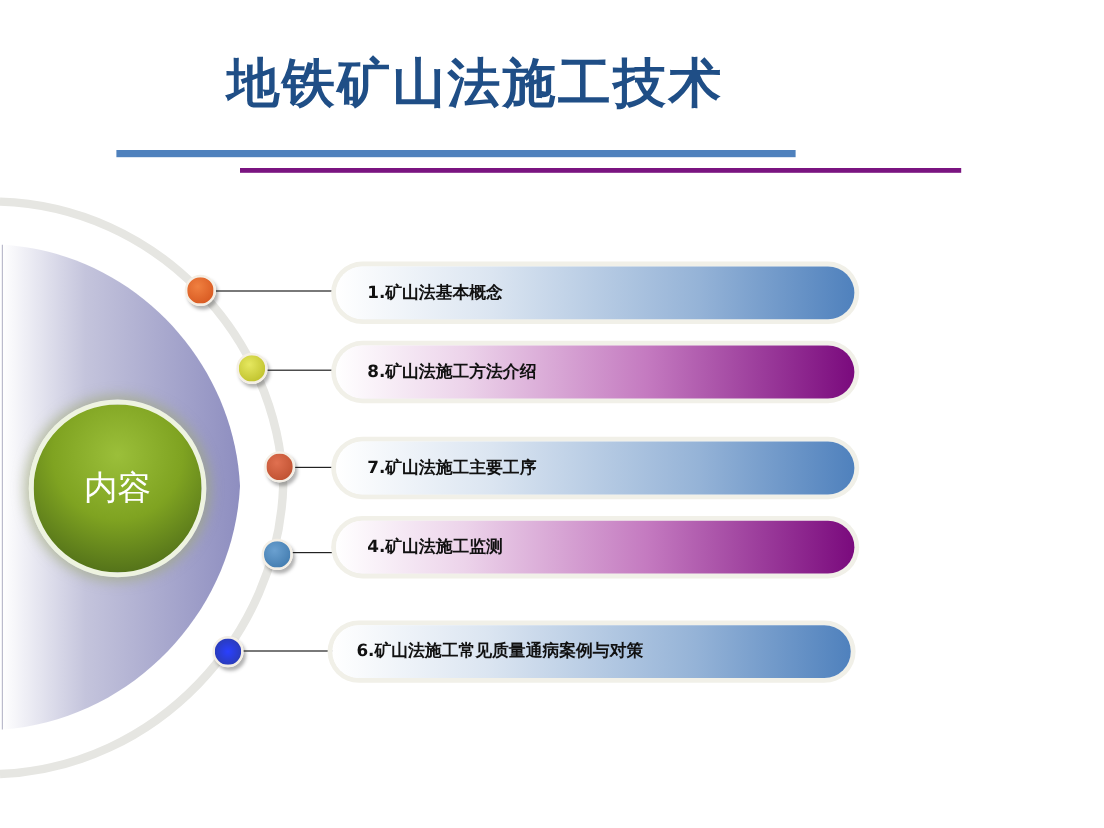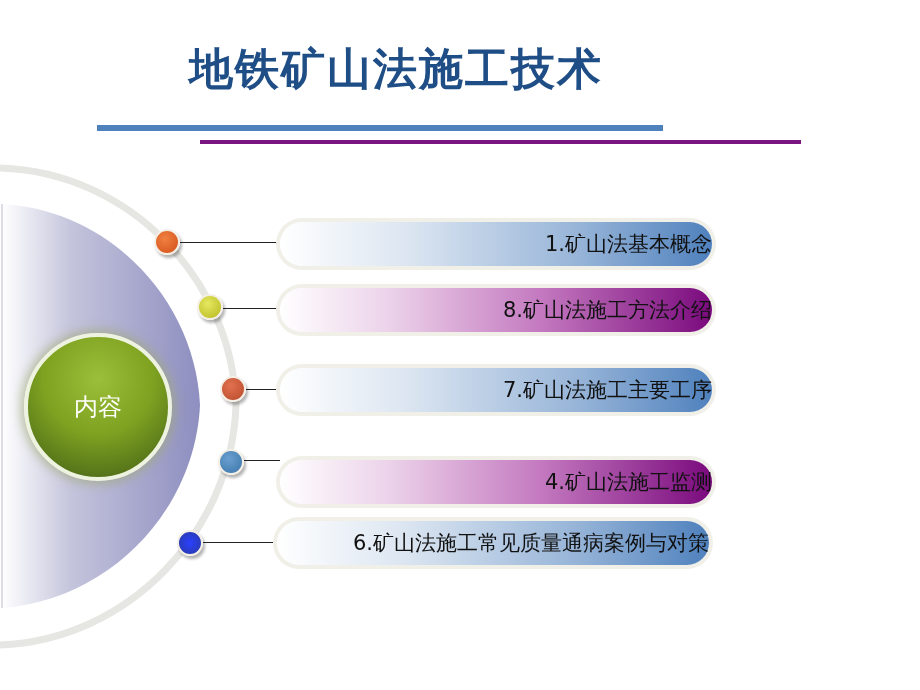--- a/index.html
+++ b/index.html
@@ -8,34 +8,34 @@
   .title { position:absolute; left:0; top:40px; width:792px; text-align:center;
            font-family:Liberation Serif, serif; font-weight:bold;
            font-size:44px; color:#1f4e86; letter-spacing:2px; }
   .rule-blue { position:absolute; left:97px; top:125px; width:566px; height:6px; background:#4f81bd; }
   .rule-purple { position:absolute; left:200px; top:140px; width:601px; height:4px; background:#7a1480; }
 
   .arc-svg { position:absolute; left:0; top:0; }
   .item { position:absolute; height:44px; border-radius:24px;
           box-shadow: 0 0 0 4px #f1f0e8, 0 1px 3px rgba(0,0,0,0.12);
           display:flex; align-items:center; box-sizing:border-box; padding-left:26px;
-          font-weight:normal; font-size:21px; color:#111;justify-content:flex-end; }
+          font-weight:bold; font-size:14px; color:#111; }
   .item.blue { background:linear-gradient(to right,#ffffff 0%,#dbe5f1 30%,#95b3d7 70%,#4f81bd 100%); }
   .item.purple { background:linear-gradient(to right,#ffffff 0%,#ecd3ea 25%,#c47ac0 60%,#7a0a7d 100%); }
 
   .dot { position:absolute; width:22px; height:22px; border-radius:50%;
          border:2px solid #f4efe6; box-shadow:2px 3px 3px rgba(0,0,0,0.3); box-sizing:content-box; }
   .connector { position:absolute; height:1px; background:#222; }
 
   .center-btn { position:absolute; left:24px; top:333px; width:140px; height:140px; border-radius:50%;
                 border:4px solid #eef3e0;
                 background:radial-gradient(circle at 50% 30%, #9bbf3a 0%, #7fa321 45%, #56751a 80%, #3e5a10 100%);
                 box-shadow:0 0 10px 4px rgba(160,170,120,0.6);
                 display:flex; align-items:center; justify-content:center;
-                color:#fff; font-size:24px; font-family:"DejaVu Serif","Liberation Serif",serif; }
+                color:#fff; font-size:28px; font-family:"DejaVu Serif","Liberation Serif",serif; }
 </style>
 </head>
 <body>
 
 <div class="title">地铁矿山法施工技术</div>
 <div class="rule-blue"></div>
 <div class="rule-purple"></div>
 
 <svg class="arc-svg" width="920" height="690">
   <defs>
@@ -70,21 +70,21 @@
 </div>
 
 <div class="dot" style="left:220px;top:376px;background:radial-gradient(circle at 40% 35%,#e07050,#b84a2a);"></div>
 <div class="connector" style="left:246px;top:389px;width:34px;"></div>
 <div class="item blue" style="left:280px;top:368px;width:432px;">
   <span>7.矿山法施工主要工序</span>
 </div>
 
 <div class="dot" style="left:218px;top:449px;background:radial-gradient(circle at 40% 35%,#6aa0d0,#3a74a8);"></div>
 <div class="connector" style="left:244px;top:460px;width:36px;"></div>
-<div class="item purple" style="left:280px;top:460px;width:432px;">
+<div class="item purple" style="left:280px;top:434px;width:432px;">
   <span>4.矿山法施工监测</span>
 </div>
 
 <div class="dot" style="left:177px;top:530px;background:radial-gradient(circle at 50% 50%,#2a40ff,#2a3aa0);"></div>
 <div class="connector" style="left:203px;top:542px;width:74px;"></div>
 <div class="item blue" style="left:277px;top:521px;width:432px;padding-left:20px;">
   <span>6.矿山法施工常见质量通病案例与对策</span>
 </div>
 
 </body></html>

